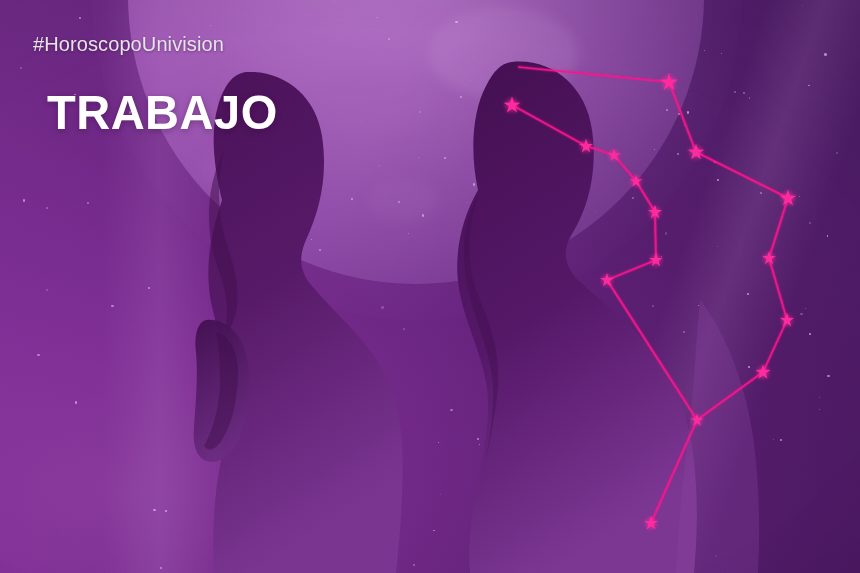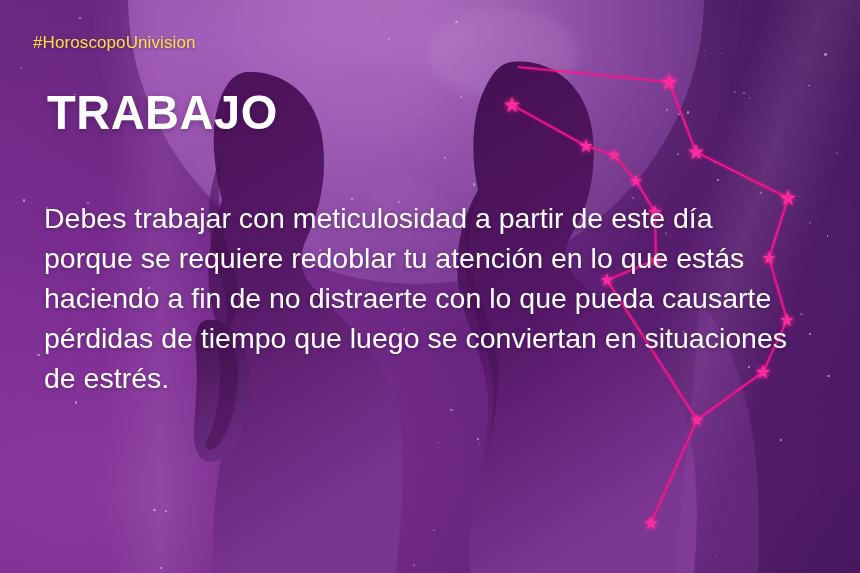--- a/index.html
+++ b/index.html
@@ -72,22 +72,22 @@
 
   
   #constellation{position:absolute;inset:0;}
   #constellation svg{display:block;width:860px;height:573px;}
 
   
   #content{position:absolute;inset:0;}
 
   #hashtag{
     position:absolute;left:33px;top:33px;
-    font-size:17px;font-weight:400;letter-spacing:.1px;
-    color:#fde047;
+    font-size:20px;font-weight:400;letter-spacing:.1px;
+    color:#e5e5e5;
     text-shadow:0 1px 3px rgba(50,10,65,.45);
   }
 
   #title{
     position:absolute;left:47px;top:88px;
     font-size:49px;line-height:1;
     font-weight:700;letter-spacing:.5px;
     color:#ffffff;
     transform:scaleX(.96);
     transform-origin:left center;
@@ -403,16 +403,15 @@
     </svg>
   </div>
 
   <div class="layer" id="vignette"></div>
 
   <div id="content">
     <div id="hashtag">#HoroscopoUnivision</div>
 
     <div id="title">TRABAJO</div>
 
-    <div id="body-text">Debes trabajar con meticulosidad a partir de este día porque se requiere redoblar tu atención en lo que estás haciendo a fin de no distraerte con lo que pueda causarte pérdidas de tiempo que luego se conviertan en situaciones de estrés.</div>
   </div>
 
 </div>
 
 </body></html>

